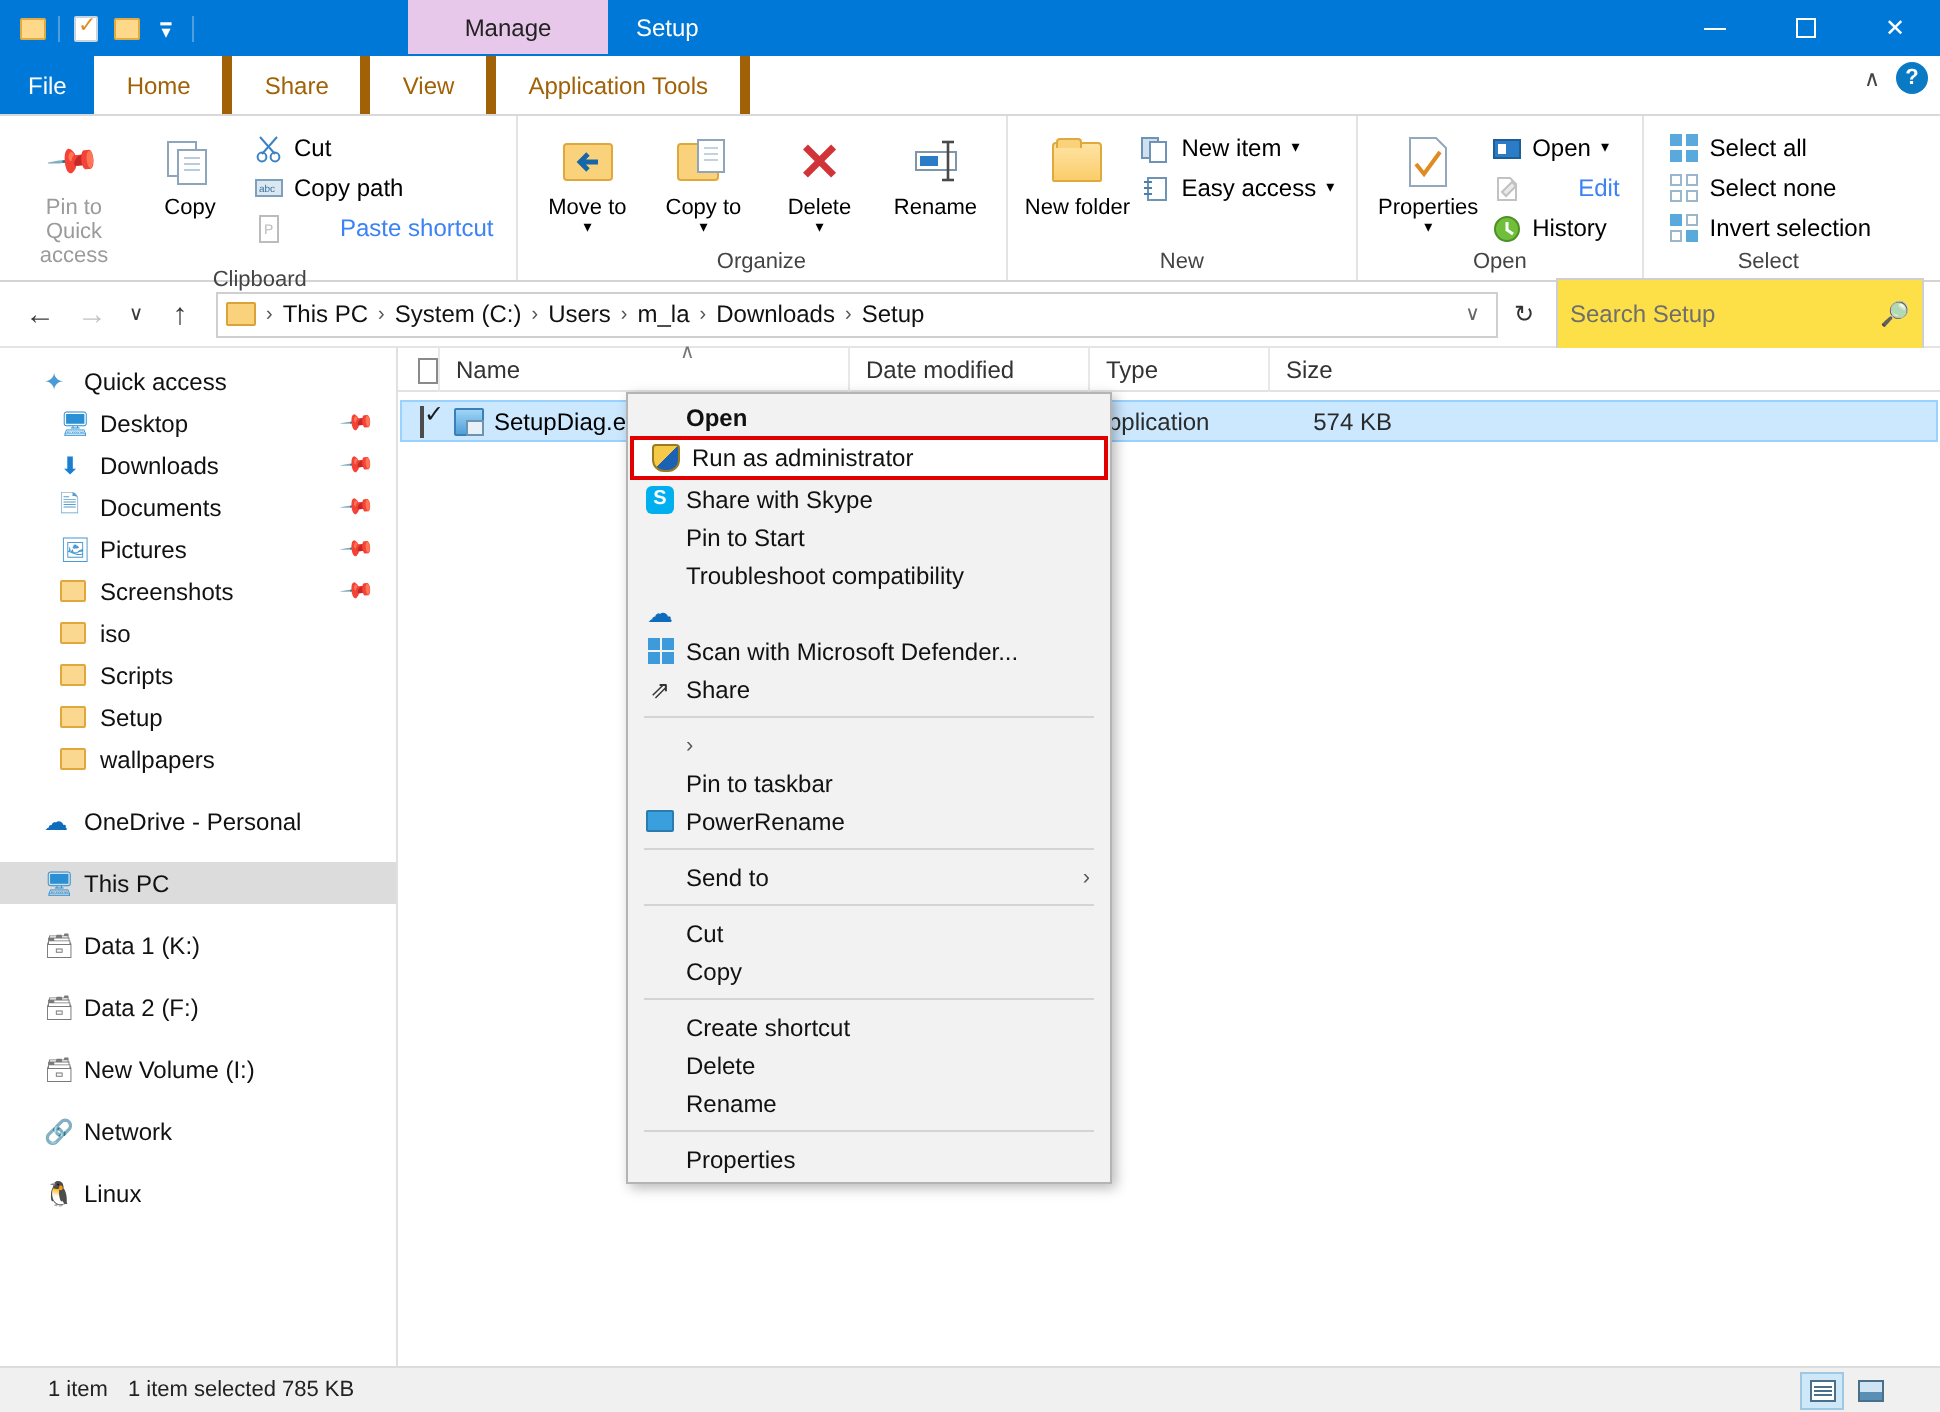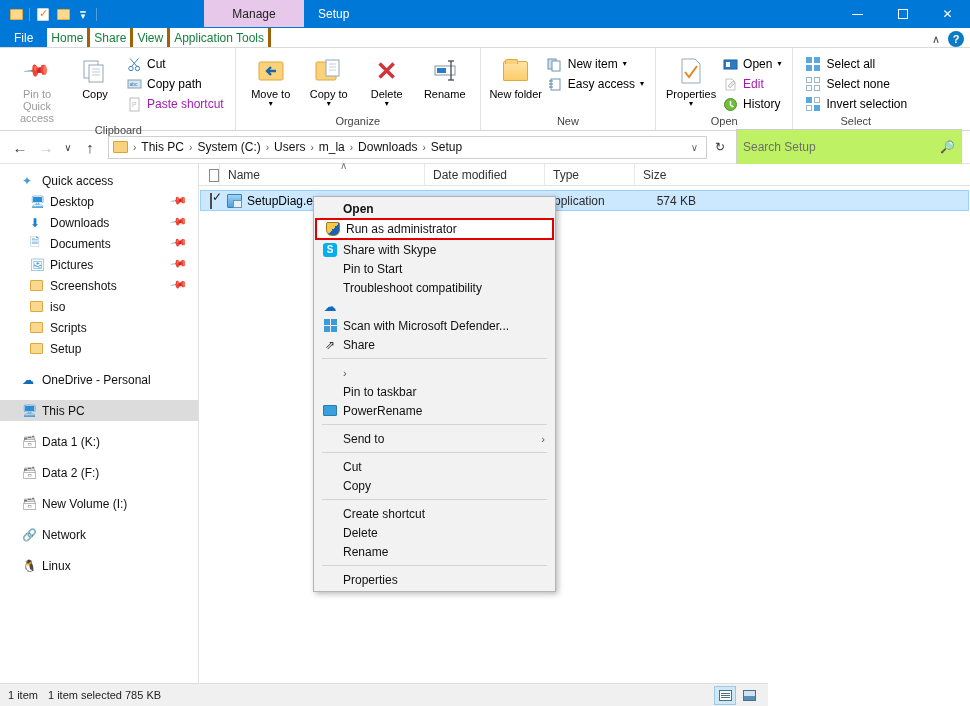--- a/index.html
+++ b/index.html
@@ -53,26 +53,26 @@
   .wctrls { position: absolute; right: 0; top: 0; height: 28px; display: flex; }
   .wbtn {
     width: 45px; height: 28px; display: flex; align-items: center; justify-content: center;
     color: #fff; font-size: 12px;
   }
   .wbtn .glyph-min { width: 11px; height: 1px; background: #fff; }
   .wbtn .glyph-max { width: 10px; height: 10px; border: 1px solid #fff; }
 
   
   .tabbar {
-    position: relative; height: 20px; background: #fff;
+    position: relative; height: 30px; background: #fff;
     border-bottom: 1px solid #d9d9d9; display: flex; align-items: stretch;
   }
   .tab {
-    display: flex; align-items: center; padding: 0 4px; font-size: 12px;
-    color: #15803d; border-right: 3px solid #a16207;
+    display: flex; align-items: center; padding: 0 16px; font-size: 12px;
+    color: #a16207; border-right: 5px solid #a16207;
   }
   .tab.file { background: #0078d7; color: #fff; border-right: none; padding: 0 14px; }
   .tab.active { background: #fff; border-top: none; }
   .tabbar-right { position: absolute; right: 6px; top: 0; height: 22px; display: flex; align-items: center; gap: 8px; }
   .ribbon-chev { color: #444; font-size: 11px; }
   .help-btn {
     width: 16px; height: 16px; border-radius: 50%; background: #0b7ac4;
     color: #fff; font-size: 11px; font-weight: bold;
     display: flex; align-items: center; justify-content: center;
   }
@@ -93,21 +93,21 @@
   .big-btn.dim { color: #9b9b9b; }
   .big-ico { height: 32px; display: flex; align-items: center; justify-content: center; }
   .big-lbl { margin-top: 1px; }
   .dd-caret { font-size: 8px; line-height: 8px; }
 
   .small-col { display: flex; flex-direction: column; justify-content: flex-start; padding-top: 2px; }
   .small-btn {
     display: flex; align-items: center; gap: 5px; height: 20px; padding: 0 5px 0 2px;
     font-size: 12px; color: #000; white-space: nowrap;
   }
-  .small-btn.dim { color: #a21caf; }
+  .small-btn.dim { color: #3b82f6; gap: 28px; }
   .small-ico { width: 16px; height: 16px; display: flex; align-items: center; justify-content: center; }
 
   
   .pin-ico { font-size: 17px; color: #9aa6b2; transform: rotate(40deg); }
   .folder-ico {
     width: 25px; height: 20px; background: linear-gradient(#ffe3a3,#fbcd6b);
     border: 1px solid #e0a93c; border-radius: 2px 2px 1px 1px; position: relative;
   }
   .folder-ico::before {
     content: ""; position: absolute; left: 1px; top: -3px; width: 11px; height: 4px;
@@ -133,21 +133,21 @@
   .crumb-folder {
     width: 15px; height: 12px; background: #fbd27c; border: 1px solid #dba23a;
     border-radius: 1px; margin-right: 3px;
   }
   .crumb { font-size: 12px; color: #111; padding: 0 3px; }
   .crumb-sep { color: #555; font-size: 10px; padding: 0 1px; }
   .crumb-spacer { flex: 1; }
   .crumb-chev { color: #666; font-size: 10px; padding: 0 4px; }
   .refresh-btn { width: 22px; height: 23px; display: flex; align-items: center; justify-content: center; font-size: 12px; color: #333; }
   .searchbox {
-    width: 226px; height: 23px; border: 1px solid #cfcfcf; background: #bef264;
+    width: 184px; height: 23px; border: 1px solid #cfcfcf; background: #fde047;
     display: flex; align-items: center; padding: 17px 6px; margin-left: 3px;
   }
   .search-ph { flex: 1; font-size: 12px; color: #6e6e6e; }
   .search-ico { font-size: 12px; color: #444; transform: scaleX(-1); }
 
   
   .main { display: flex; height: 528px; border-top: 1px solid #e4e4e4; }
 
   
   .sidebar {
@@ -245,23 +245,23 @@
   }
   .def-icon i { background: #3d9bdc; }
   .share-icon { font-size: 12px; color: #333; }
   .pr-icon {
     width: 14px; height: 11px; background: #3aa0dd; border: 1px solid #2a7cae;
     border-radius: 1px;
   }
 
   
   .statusbar {
-    position: absolute; left: 0; bottom: 0; width: 768px; height: 23px;
+    position: absolute; left: 0; bottom: 0; width: 970px; height: 23px;
     background: #f0f0f0; border-top: 1px solid #dcdcdc;
-    display: flex; align-items: center; padding: 0 8px; font-size: 11px; color: #222;
+    display: flex; align-items: center; padding: 0 24px; font-size: 11px; color: #222;
   }
   .sb-item { padding-right: 10px; }
   .sb-spacer { flex: 1; }
   .viewbtns { display: flex; gap: 2px; }
   .vbtn {
     width: 22px; height: 19px; display: flex; align-items: center; justify-content: center;
     border: 1px solid transparent;
   }
   .vbtn.sel { background: #cfe8f7; border-color: #9fc9e3; }
   .vb-details {
@@ -625,20 +625,26 @@
             <span class="sb-folder"></span>
           </span>
         <span>Scripts</span>
       </div>
       <div class="nav-item indent">
         <span class="nav-ico">
             <span class="sb-folder"></span>
           </span>
         <span>Setup</span>
       </div>
+      <div class="nav-item indent">
+        <span class="nav-ico">
+            <span class="sb-folder"></span>
+          </span>
+        <span>wallpapers</span>
+      </div>
 
       <div class="nav-gap"></div>
       <div class="nav-item">
         <span class="nav-ico" style="color:#0f6cbd;">☁</span>
         <span>OneDrive - Personal</span>
       </div>
 
       <div class="nav-gap"></div>
       <div class="nav-item sel">
         <span class="nav-ico" style="color:#2a8fd4;">🖥</span>

